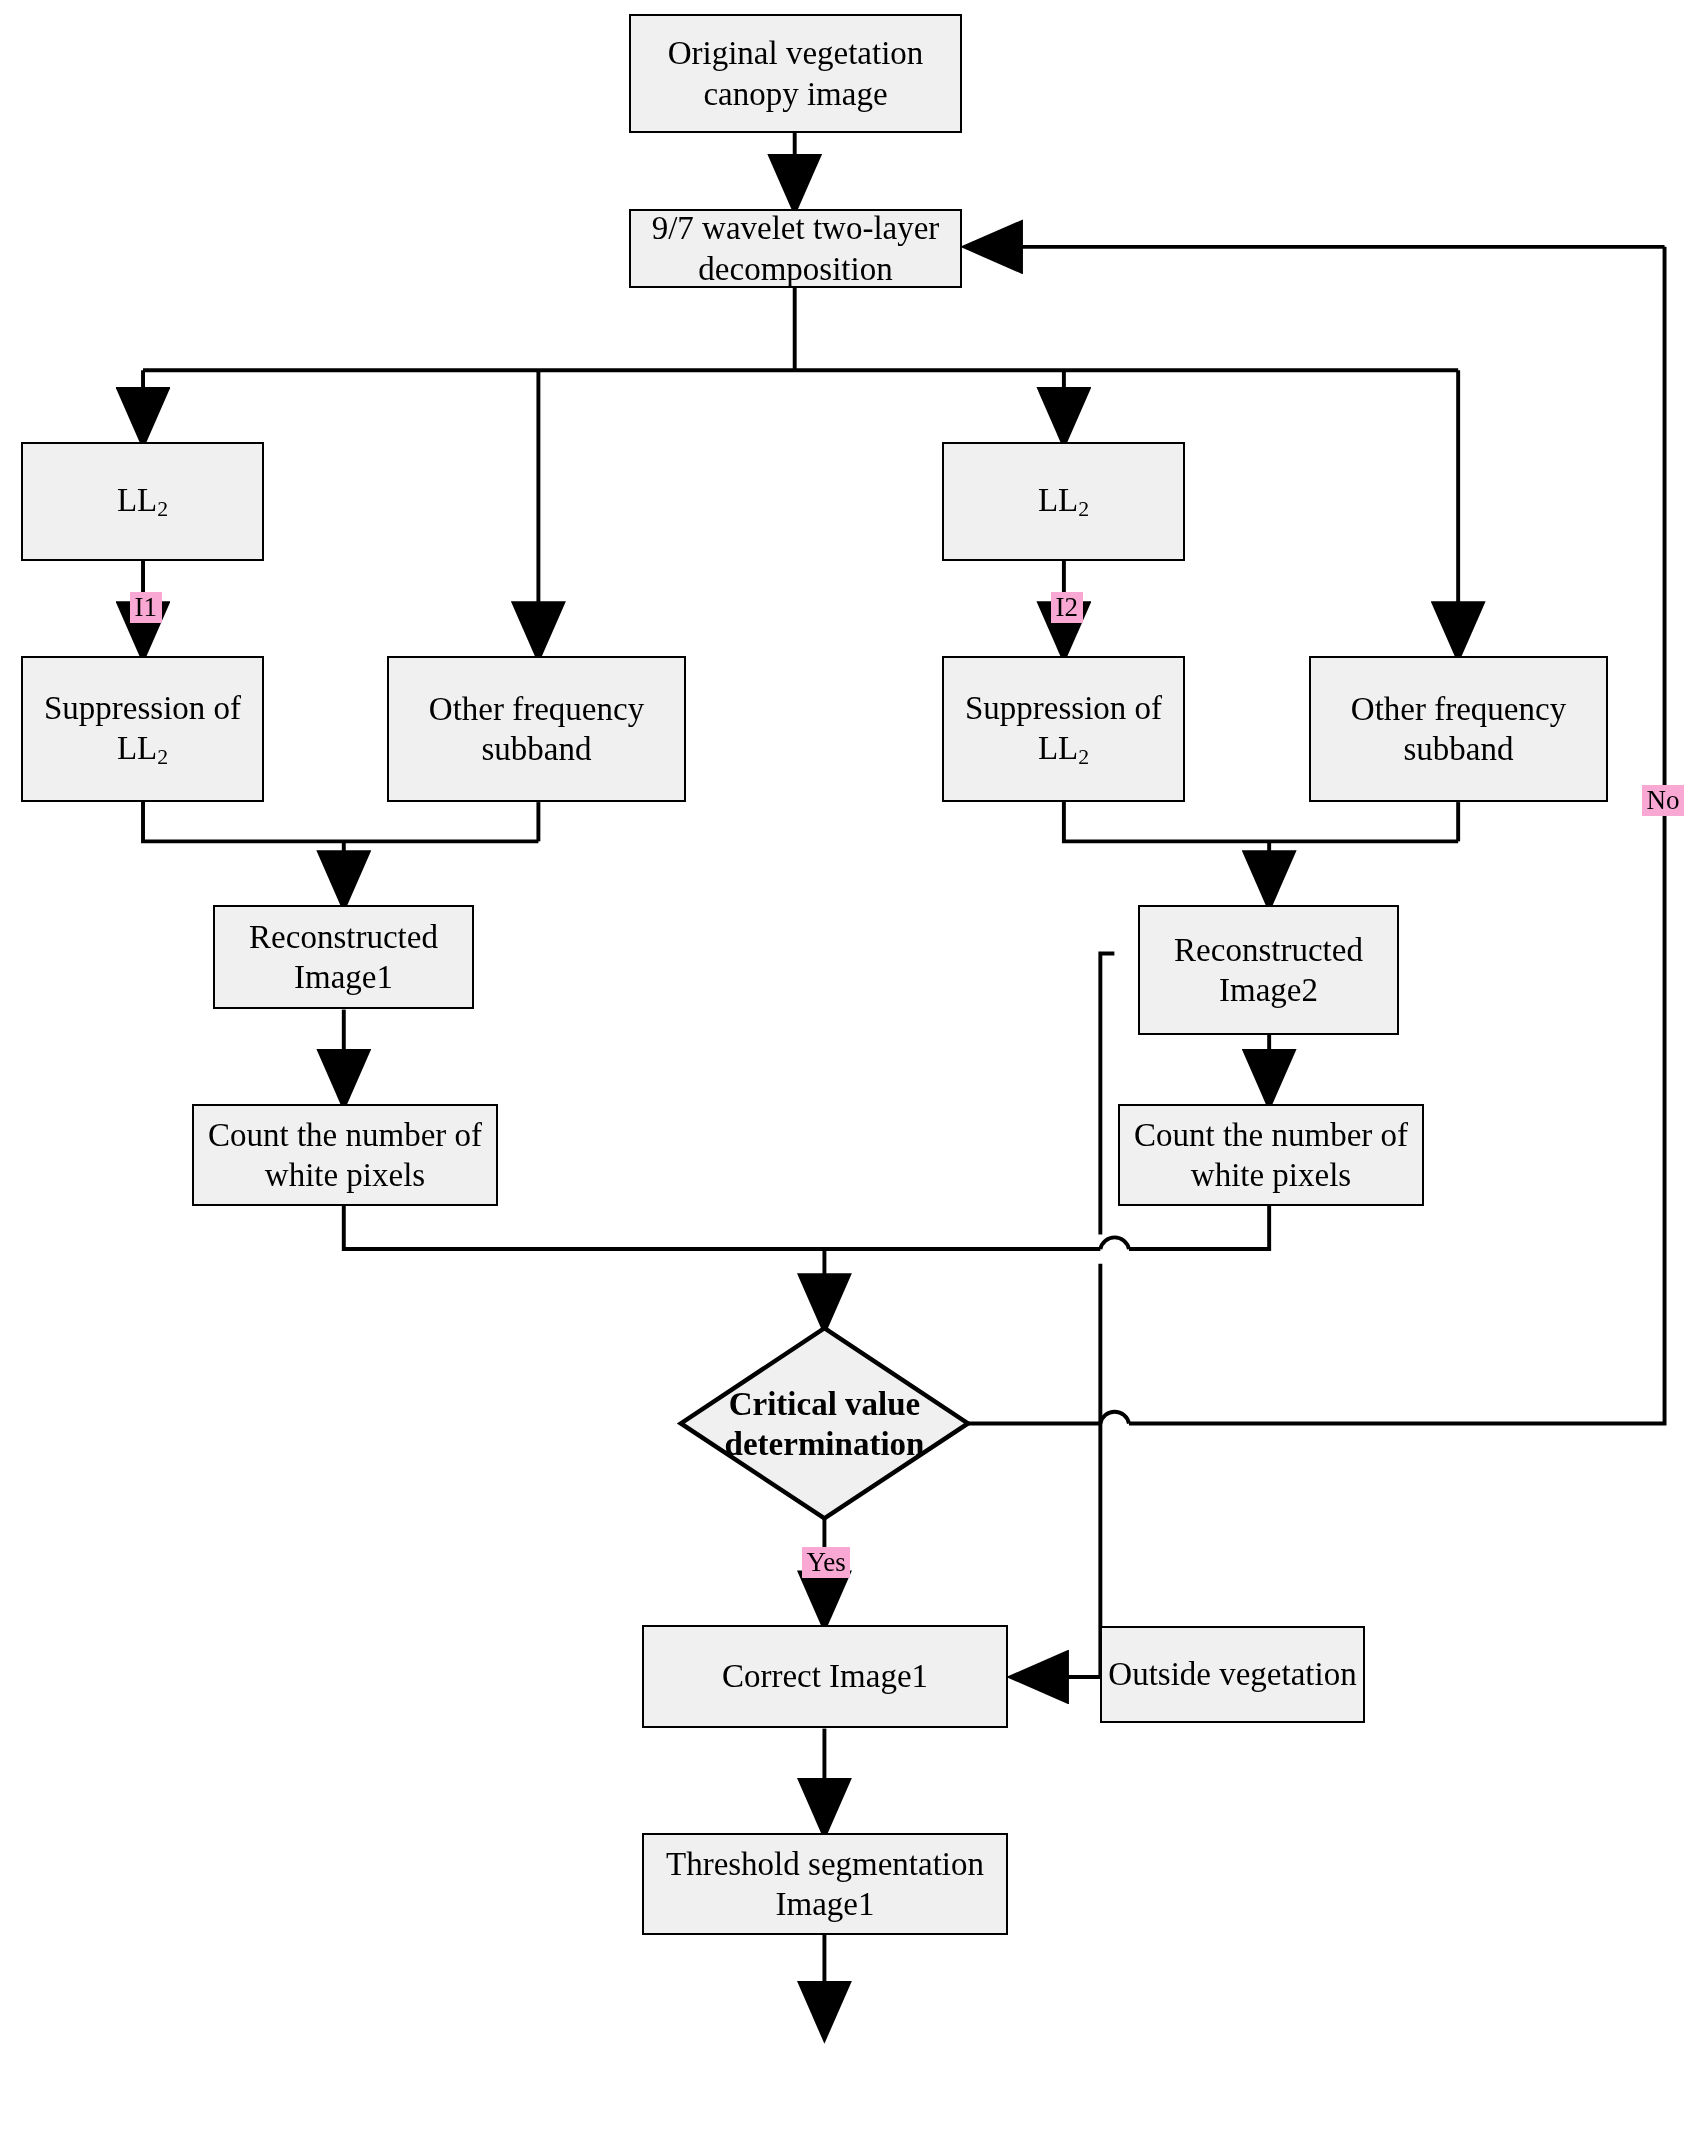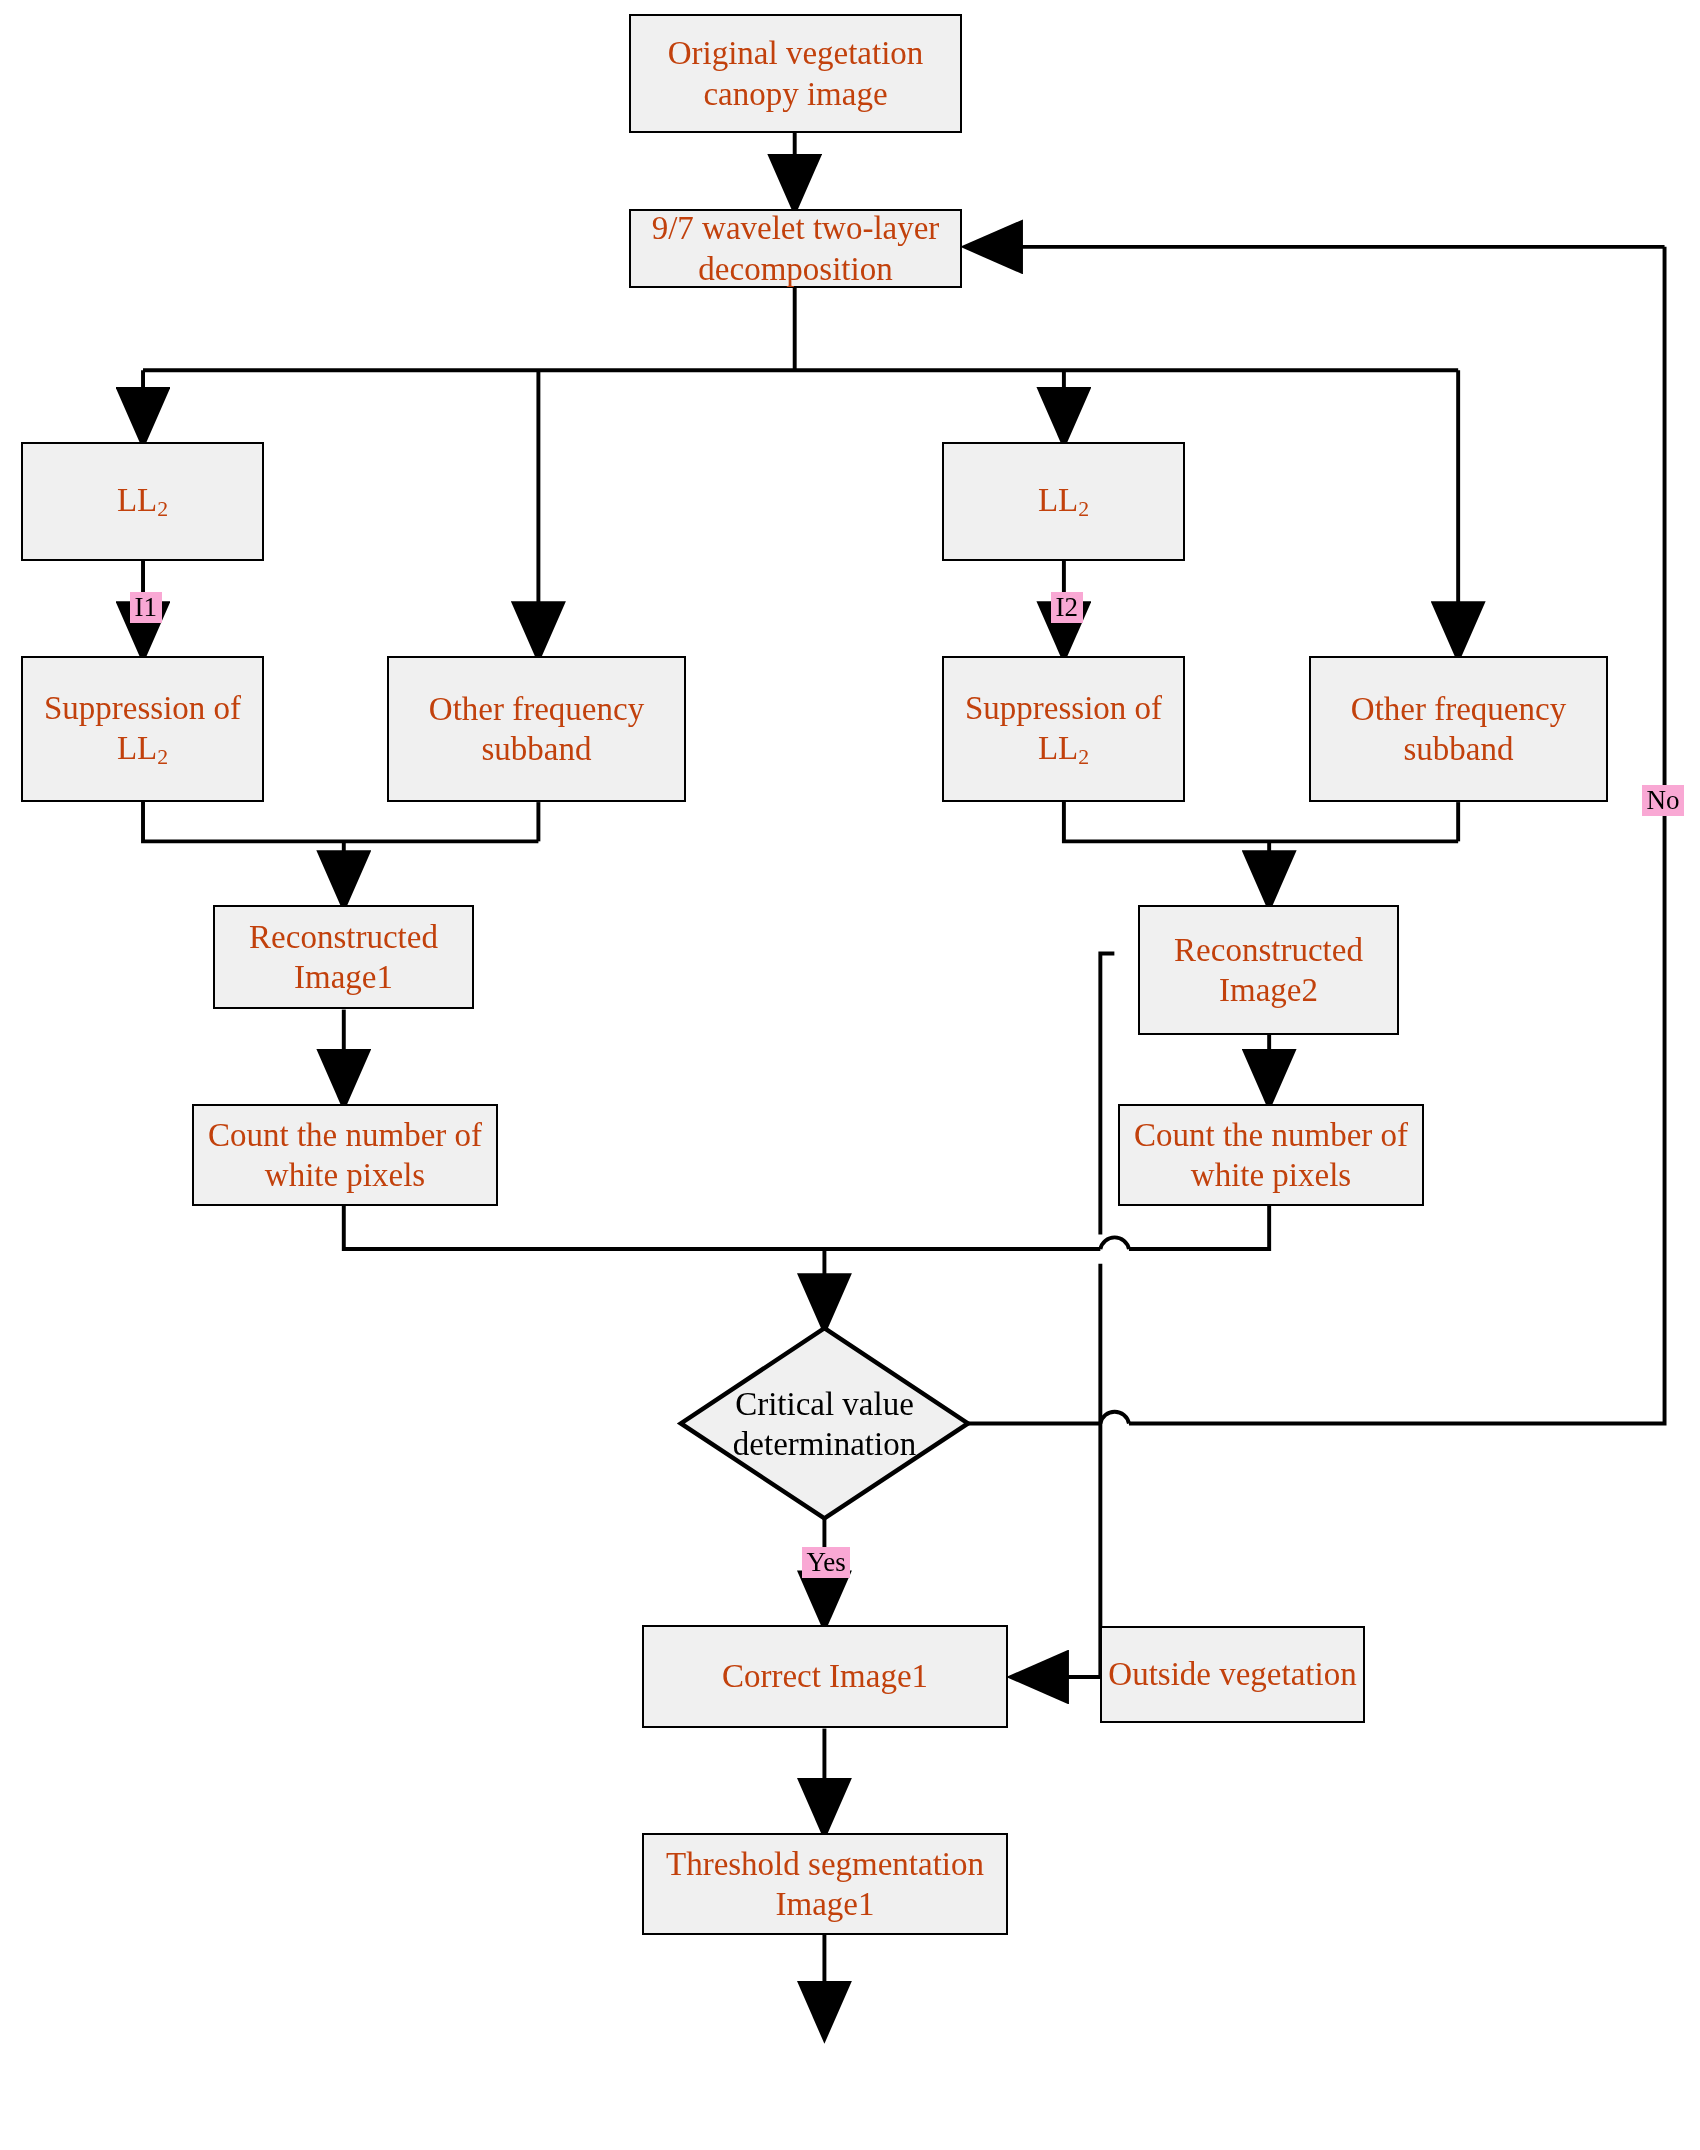--- a/index.html
+++ b/index.html
@@ -1,24 +1,24 @@
 <!DOCTYPE html>
 <html style="font-size:9px"><head>
 <meta charset="utf-8">
 <style>
   html,body{margin:0;padding:0;background:#ffffff;}
   body{font-family:"Liberation Serif", serif;}
   #stage{position:relative;width:1701px;height:2151px;background:#ffffff;overflow:hidden;}
   #stage svg{position:absolute;left:0;top:0;width:1701px;height:2151px;}
   .node{position:absolute;box-sizing:border-box;background:#f0f0f0;border:2.2px solid #000000;
         display:flex;align-items:center;justify-content:center;text-align:center;
-        font-family:"Liberation Serif", serif;font-size:33px;line-height:1.22;color:#c2410c;}
+        font-family:"Liberation Serif", serif;font-size:33px;line-height:1.22;color:#000000;}
   .node span{display:block;padding:0 5.6px;}
   .diamond-label{position:absolute;display:flex;align-items:center;justify-content:flex-end;
-        text-align:center;font-family:"Liberation Serif", serif;font-size:33px;line-height:1.22;color:#000;}
+        text-align:center;font-family:"Liberation Serif", serif;font-size:33px;line-height:1.22;color:#000;font-weight:bold;}
   .edge-label{position:absolute;font-family:"Liberation Serif", serif;font-size:27px;color:#000;
         background:#f9a8d4;padding:0 4.5px;white-space:nowrap;}
   sub{font-size:0.66em;vertical-align:-0.22em;}
 </style>
 </head>
 <body>
 
 <div id="stage">
 
   <svg viewBox="0 0 3033 3835">

